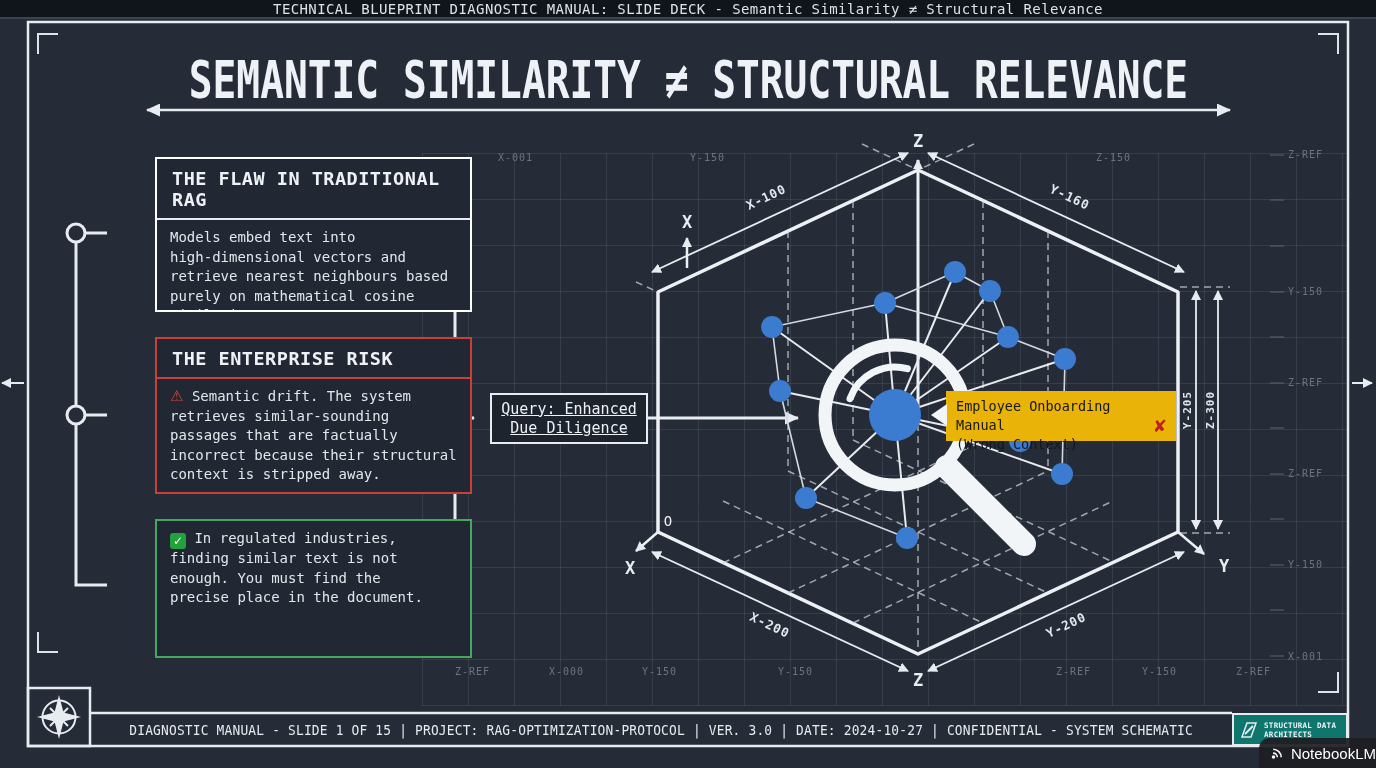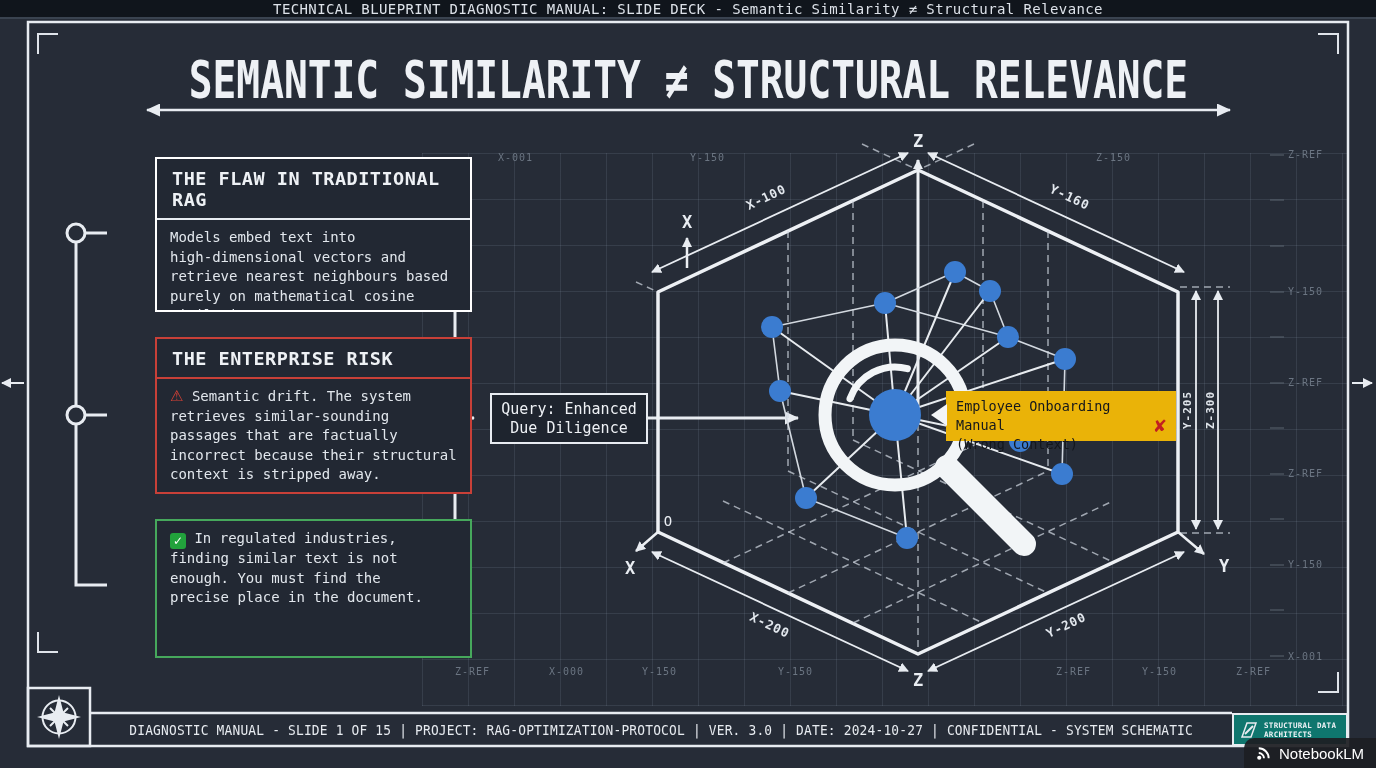--- a/index.html
+++ b/index.html
@@ -55,21 +55,21 @@
   .warn { color:#d84136; font-family:"DejaVu Sans", sans-serif; font-size:15px; }
   .check {
     display:inline-block; width:16px; height:16px; background:#22a23c;
     border-radius:3px; color:#fff; font-size:12px; line-height:16px;
     text-align:center; vertical-align:-2px; font-family:"DejaVu Sans",sans-serif;
   }
   .querybox {
     position:absolute; left:490px; top:393px; width:158px; height:51px;
     background:#1e242e; border:2px solid #e8ecf1;
     display:flex; flex-direction:column; align-items:center; justify-content:center;
-    font-size:15px; line-height:19px; color:#eef1f5;
+    font-size:15px; line-height:19px; color:#eef1f5;text-decoration:underline;
   }
   .callout {
     position:absolute; left:946px; top:391px; width:230px; height:50px;
     background:#eab308; color:#14171c; font-size:13.5px; line-height:19px;
     padding:6px 10px 0 10px;
   }
   .callout:before {
     content:""; position:absolute; left:-15px; top:13px; width:0; height:0;
     border-right:16px solid #f3f5f7; border-top:11px solid transparent;
     border-bottom:11px solid transparent;
@@ -84,21 +84,21 @@
     font-size:14px; letter-spacing:.2px; color:#e7ebf0; white-space:nowrap;
   }
   .footerbar span { display:inline-block; transform:scaleX(.92); }
   .sda {
     position:absolute; left:1232px; top:713px; width:116px; height:33px;
     border:2px solid #e8ecf1; display:flex; align-items:center; gap:5px;
     padding:2px 5px; background:#0f766e;
   }
   .sda .txt { font-size:7.5px; font-weight:bold; line-height:9px; letter-spacing:.3px; color:#eef1f5; }
   .wm {
-    position:absolute; right:0; bottom:0; width:132px; height:30px;
+    position:absolute; right:0; bottom:0; width:117px; height:30px;
     background:rgba(29,30,34,.93); border-radius:10px 0 0 0;
     display:flex; align-items:center; gap:7px; padding-left:11px;
     font-family:"Liberation Sans", sans-serif; font-size:15px; color:#fff;
   }
   .glabel {
     position:absolute; font-size:10px; letter-spacing:1px; color:#6b7582;
   }
 </style>
 </head>
 <body>

